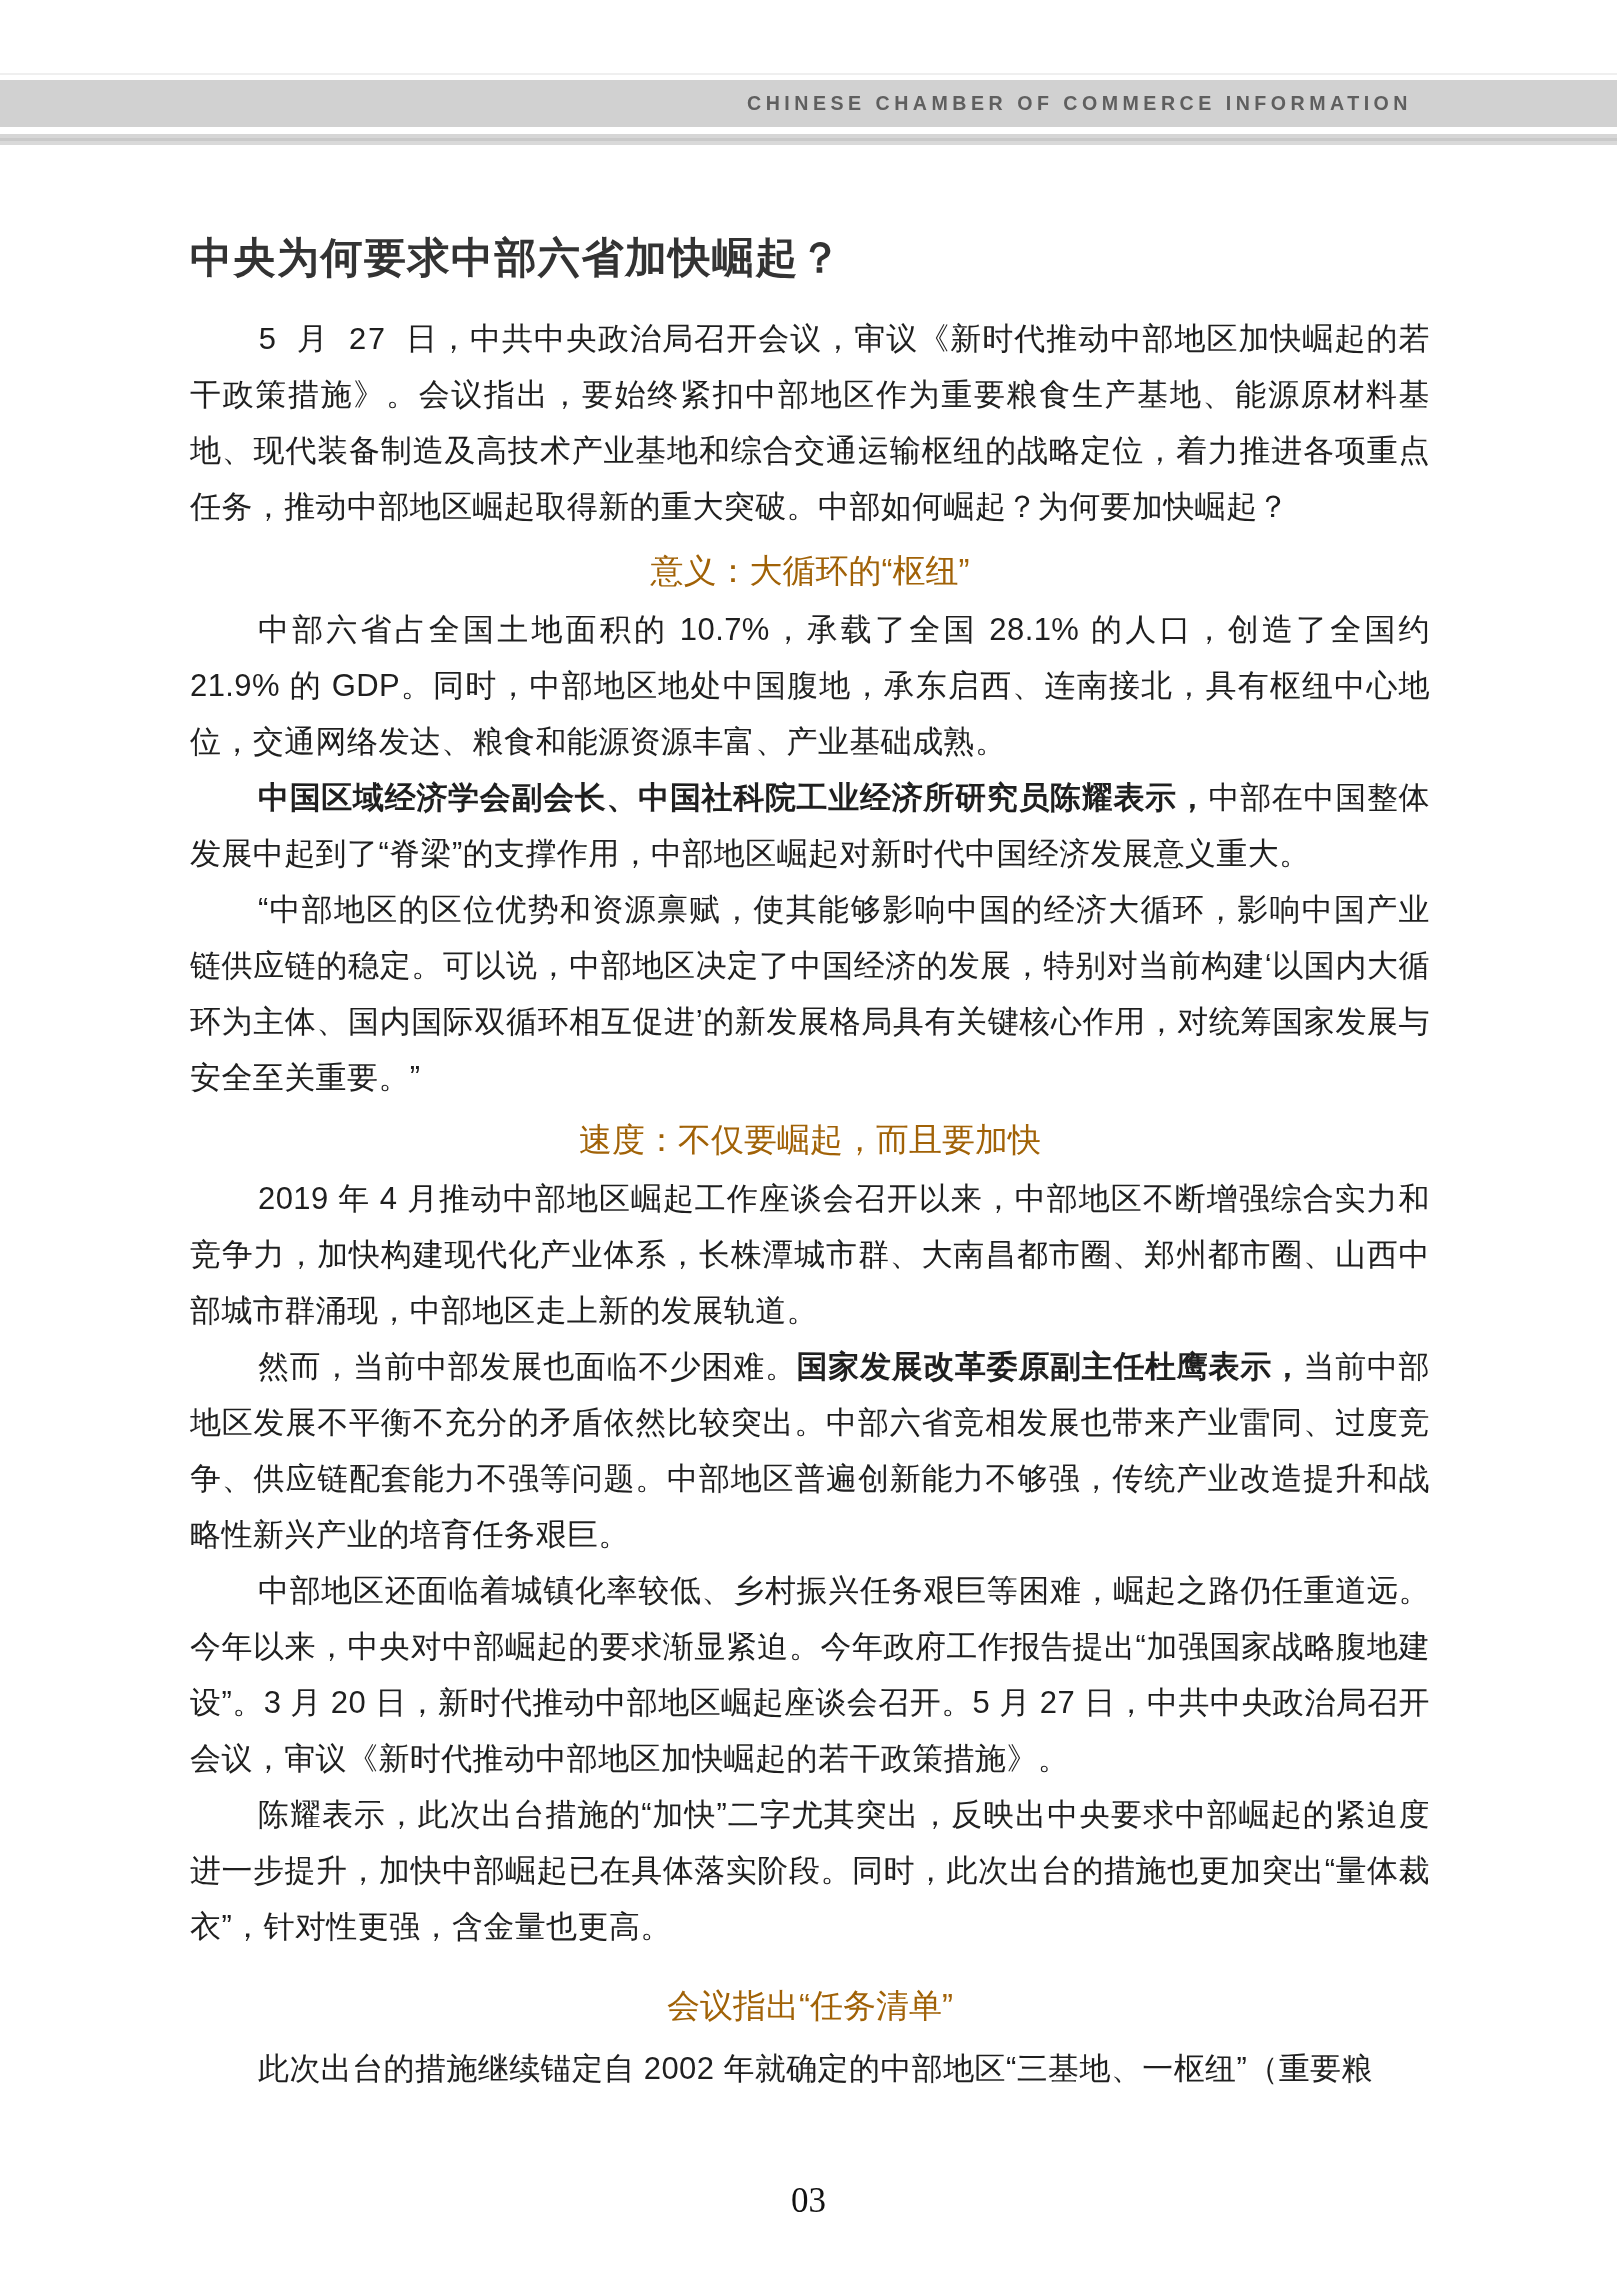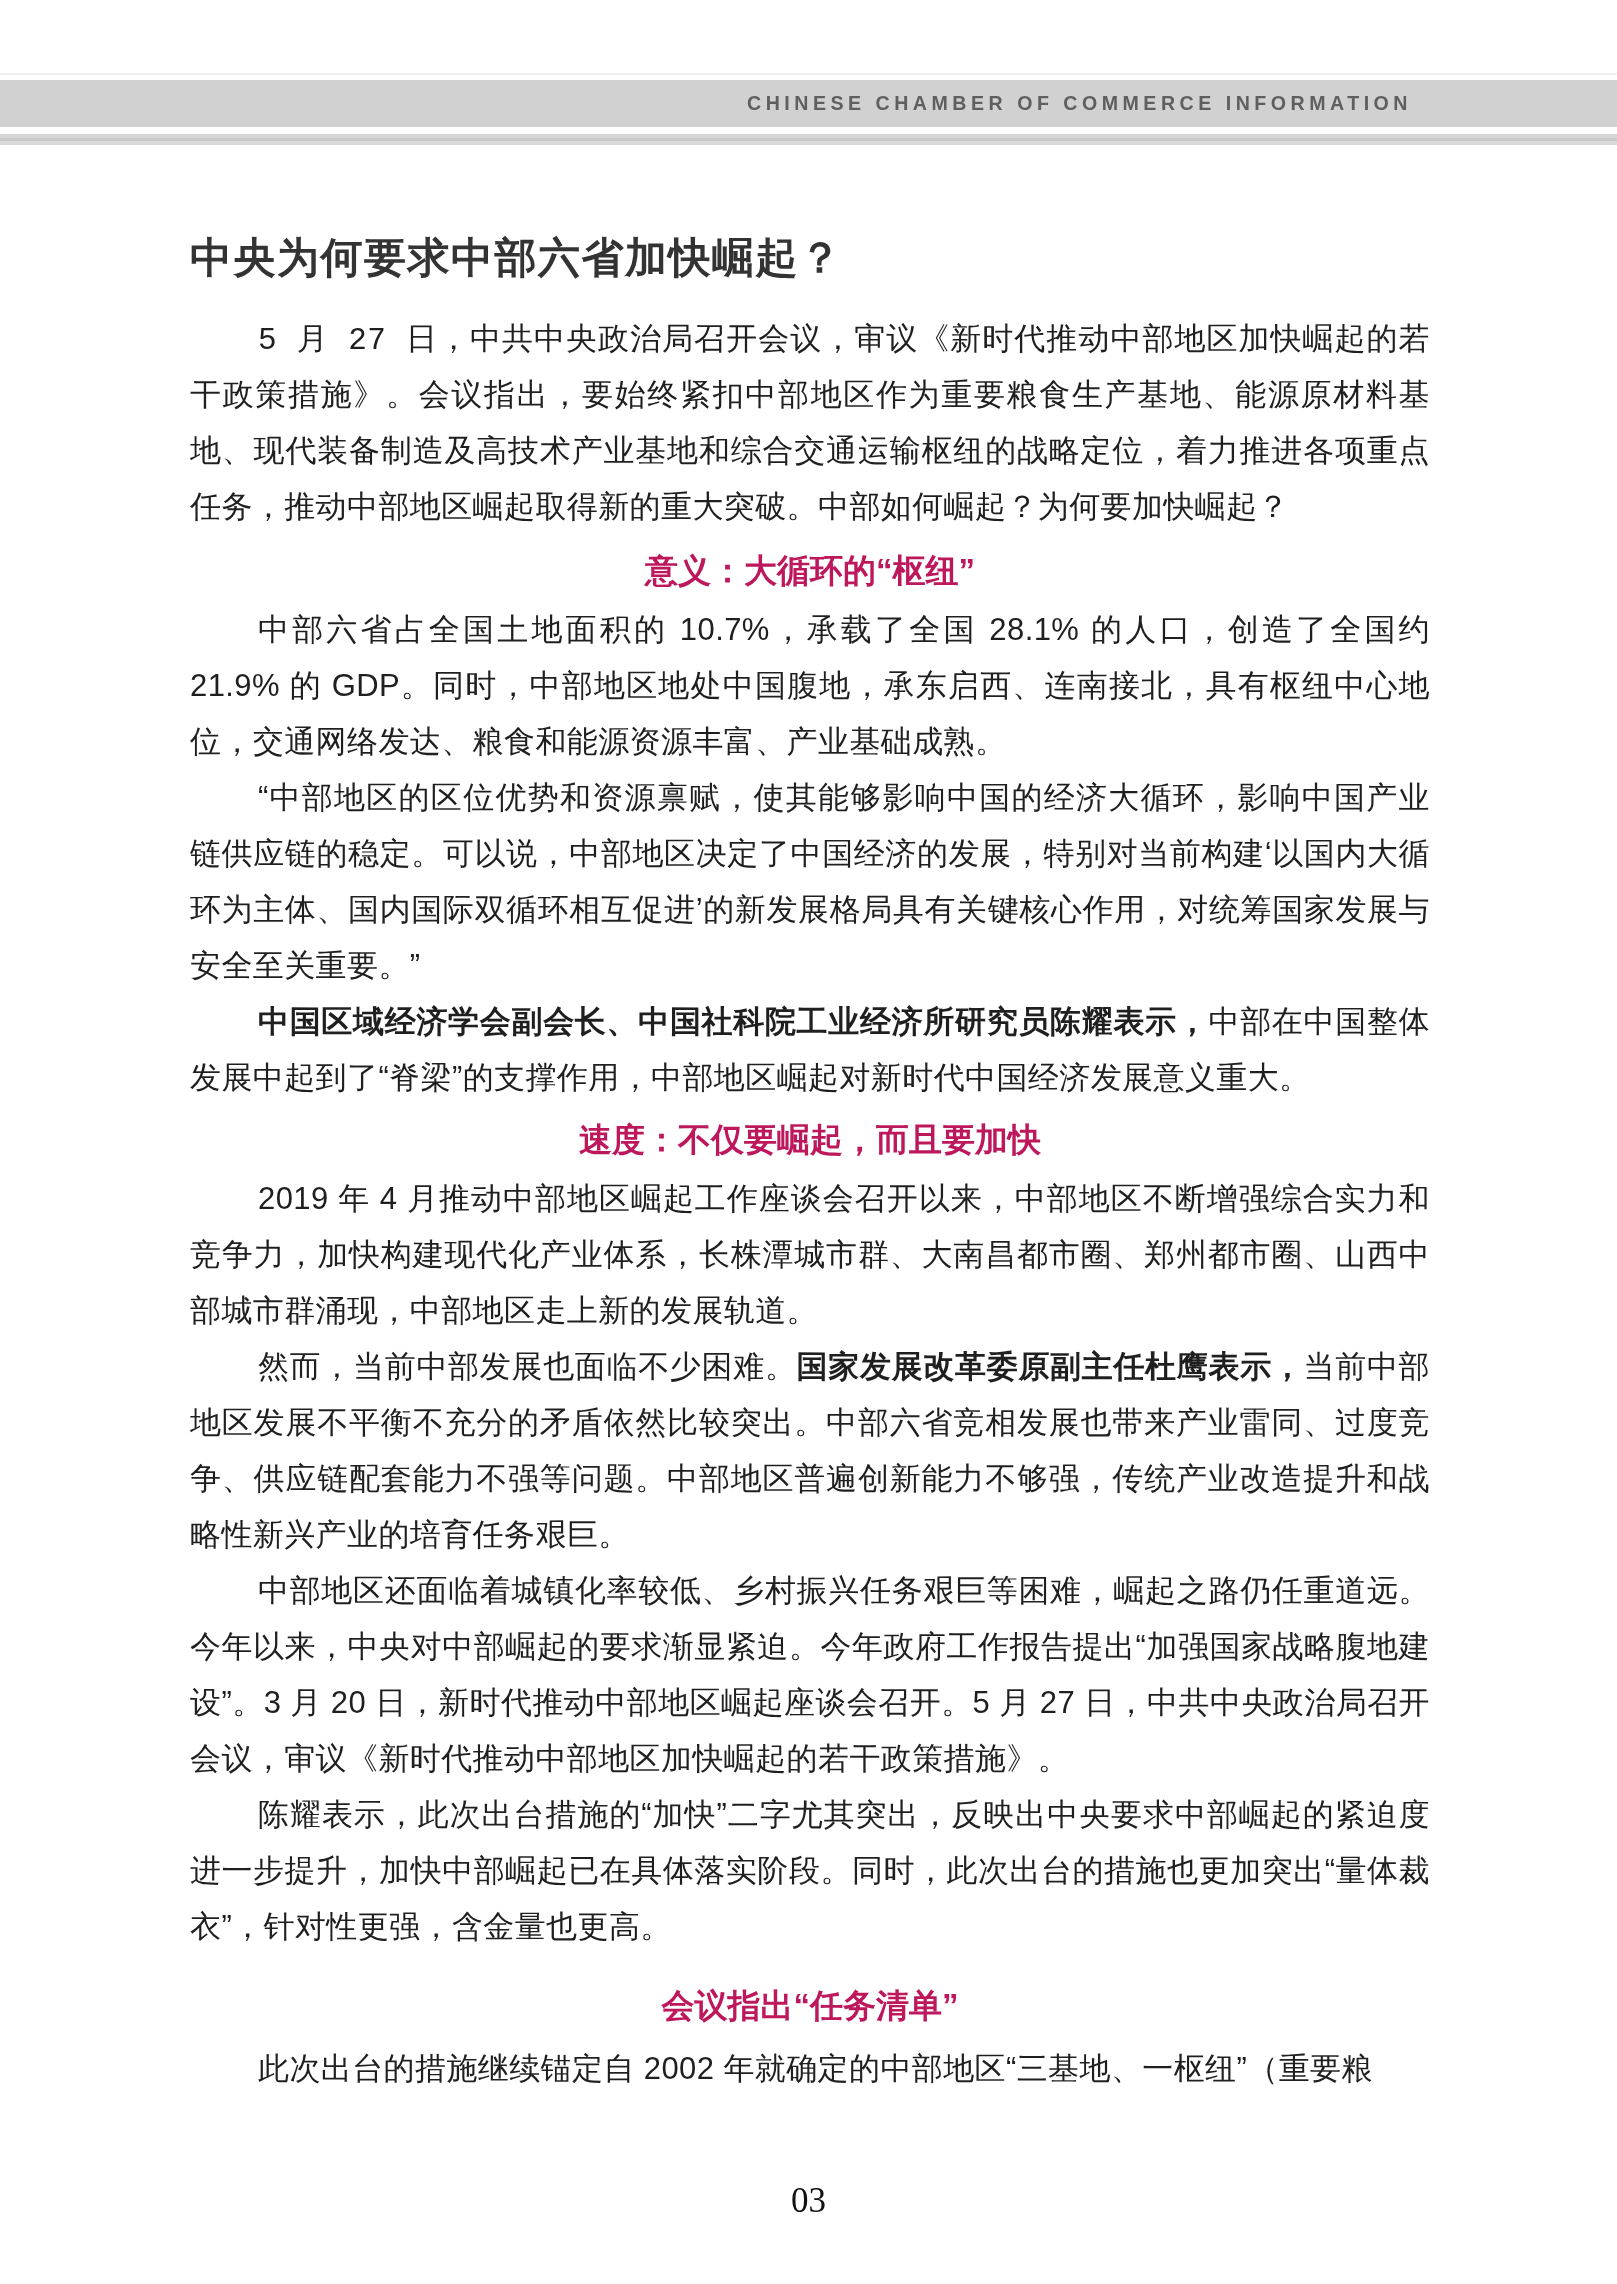--- a/index.html
+++ b/index.html
@@ -49,22 +49,22 @@
   .para {
     margin: 0;
     font-size: 31px; line-height: 56px;
     text-align: justify;
     text-indent: 68px;
     letter-spacing: 0.4px;
   }
   .para.first { margin-top: 25px; font-family: Liberation Mono, monospace; }
   .section-heading {
     margin: 6px 0 3px 0;
-    font-size: 33px; line-height: 56px; font-weight: bold;
-    color: #be185d; text-align: center; text-indent: 0;
+    font-size: 33px; line-height: 56px; font-weight: normal;
+    color: #a16207; text-align: center; text-indent: 0;
   }
   .section-heading.extra-top { margin-top: 22.6px; margin-bottom: 7.5px; }
   .bold { font-weight: bold; }
 
   
   .page-number {
     position: absolute; top: 2180px; left: 0; width: 100%;
     text-align: center;
     font-family: "Liberation Serif", serif;
     font-size: 35px; line-height: 42px;
@@ -89,23 +89,23 @@
   <div class="content">
 
     <h1 class="title">中央为何要求中部六省加快崛起？</h1>
 
     <p class="para first">5 月 27 日，中共中央政治局召开会议，审议《新时代推动中部地区加快崛起的若干政策措施》。会议指出，要始终紧扣中部地区作为重要粮食生产基地、能源原材料基地、现代装备制造及高技术产业基地和综合交通运输枢纽的战略定位，着力推进各项重点任务，推动中部地区崛起取得新的重大突破。中部如何崛起？为何要加快崛起？</p>
 
     <h2 class="section-heading">意义：大循环的“枢纽”</h2>
 
     <p class="para">中部六省占全国土地面积的 10.7%，承载了全国 28.1% 的人口，创造了全国约 21.9% 的 GDP。同时，中部地区地处中国腹地，承东启西、连南接北，具有枢纽中心地位，交通网络发达、粮食和能源资源丰富、产业基础成熟。</p>
 
+    <p class="para"><span class="bold">中国区域经济学会副会长、中国社科院工业经济所研究员陈耀表示，</span><span>中部在中国整体发展中起到了“脊梁”的支撑作用，中部地区崛起对新时代中国经济发展意义重大。</span></p>
+
     <p class="para">“中部地区的区位优势和资源禀赋，使其能够影响中国的经济大循环，影响中国产业链供应链的稳定。可以说，中部地区决定了中国经济的发展，特别对当前构建‘以国内大循环为主体、国内国际双循环相互促进’的新发展格局具有关键核心作用，对统筹国家发展与安全至关重要。”</p>
-
-    <p class="para"><span class="bold">中国区域经济学会副会长、中国社科院工业经济所研究员陈耀表示，</span><span>中部在中国整体发展中起到了“脊梁”的支撑作用，中部地区崛起对新时代中国经济发展意义重大。</span></p>
 
     <h2 class="section-heading">速度：不仅要崛起，而且要加快</h2>
 
     <p class="para">2019 年 4 月推动中部地区崛起工作座谈会召开以来，中部地区不断增强综合实力和竞争力，加快构建现代化产业体系，长株潭城市群、大南昌都市圈、郑州都市圈、山西中部城市群涌现，中部地区走上新的发展轨道。</p>
 
     <p class="para"><span>然而，当前中部发展也面临不少困难。</span><span class="bold">国家发展改革委原副主任杜鹰表示，</span><span>当前中部地区发展不平衡不充分的矛盾依然比较突出。中部六省竞相发展也带来产业雷同、过度竞争、供应链配套能力不强等问题。中部地区普遍创新能力不够强，传统产业改造提升和战略性新兴产业的培育任务艰巨。</span></p>
 
     <p class="para">中部地区还面临着城镇化率较低、乡村振兴任务艰巨等困难，崛起之路仍任重道远。今年以来，中央对中部崛起的要求渐显紧迫。今年政府工作报告提出“加强国家战略腹地建设”。3 月 20 日，新时代推动中部地区崛起座谈会召开。5 月 27 日，中共中央政治局召开会议，审议《新时代推动中部地区加快崛起的若干政策措施》。</p>
 
     <p class="para">陈耀表示，此次出台措施的“加快”二字尤其突出，反映出中央要求中部崛起的紧迫度进一步提升，加快中部崛起已在具体落实阶段。同时，此次出台的措施也更加突出“量体裁衣”，针对性更强，含金量也更高。</p>

